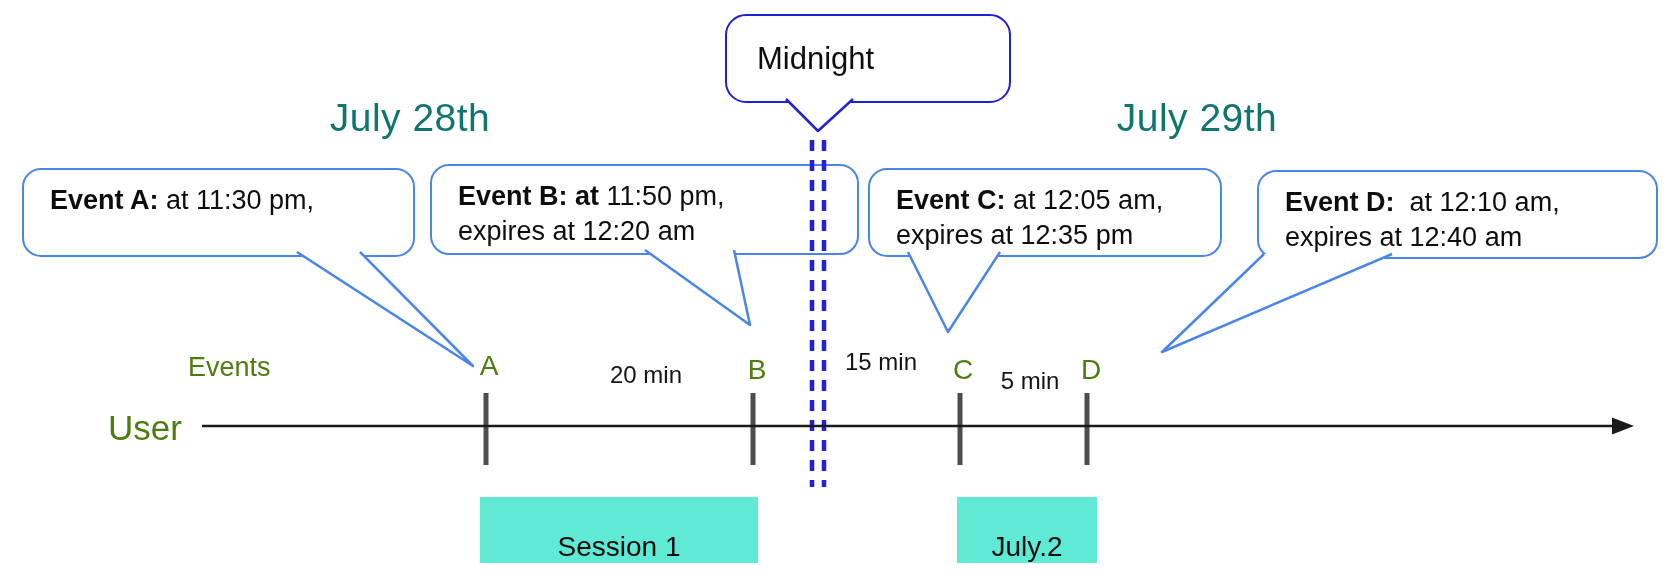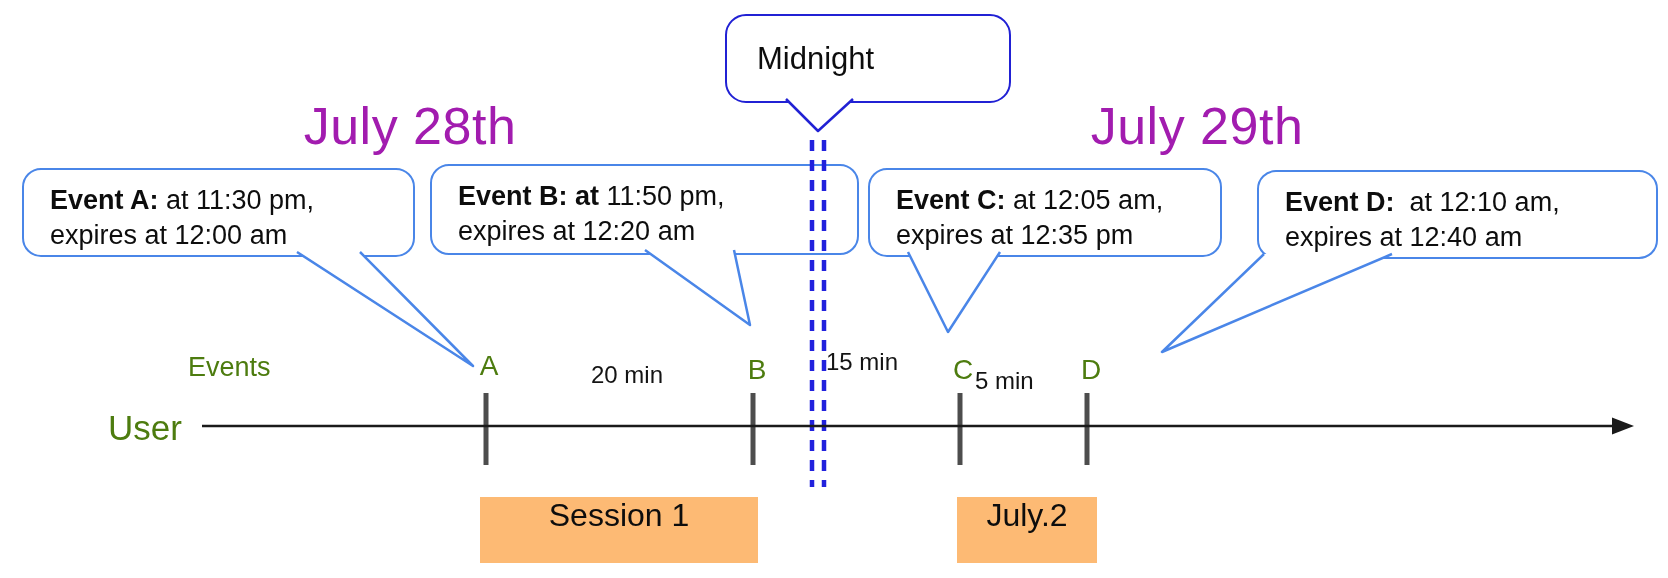--- a/index.html
+++ b/index.html
@@ -2,59 +2,58 @@
 <html><head>
 <meta charset="utf-8">
 <style>
   html,body{margin:0;padding:0;background:#fff;}
   #canvas{
     position:relative;width:1668px;height:578px;background:#fff;overflow:hidden;
     font-family:"Liberation Sans","DejaVu Sans",sans-serif;color:#111;
   }
   .abs{position:absolute;}
   .date-header{
-    font-size:52px;letter-spacing:.5px;text-align:center;width:280px;
-    color:#a21caf;z-index:2;
+    font-size:39px;letter-spacing:.5px;text-align:center;width:280px;
+    color:#0f766e;z-index:2;
   }
   .callout{
     position:absolute;background:#fff;border:2.5px solid #4a86e8;border-radius:19px;
     box-sizing:border-box;z-index:2;padding:13px 8px 0 26px;
     font-size:27px;line-height:35px;color:#0d0d0d;
   }
   .callout .line{white-space:pre-wrap;}
   .callout b{font-weight:bold;}
   .midnight-box{
     position:absolute;background:#fff;border:2.5px solid #2121d4;border-radius:21px;
     box-sizing:border-box;z-index:2;display:flex;align-items:center;
     font-size:31px;color:#0d0d0d;padding-left:30px;
   }
   .tl-label{position:absolute;z-index:2;color:#4d7c0f;}
   .tick-label{font-size:28px;width:40px;text-align:center;}
-  .interval-label{font-size:24px;width:110px;color:#141414;}
+  .interval-label{font-size:24px;width:110px;text-align:center;color:#141414;}
   .session-bar{
-    position:absolute;background:#fdba74;z-index:2;display:flex;align-items:flex-start;
-    justify-content:center;font-size:32px;color:#0d0d0d;
+    position:absolute;background:#5eead4;z-index:2;display:flex;align-items:flex-end;
+    justify-content:center;font-size:28px;color:#0d0d0d;
   }
   #overlay{position:absolute;left:0;top:0;z-index:5;pointer-events:none;}
 </style>
 </head>
 <body>
 
 <div id="canvas">
 
   <div class="abs date-header" style="left:270px;top:96px;">July 28th</div>
   <div class="abs date-header" style="left:1057px;top:96px;">July 29th</div>
 
   <div class="midnight-box" style="left:725px;top:14px;width:286px;height:89px;">
     <span>Midnight</span>
   </div>
 
   <div class="callout" style="left:22px;top:168px;width:393px;height:89px;">
     <div class="line"><b>Event A:</b><span> at 11:30 pm,</span></div>
-    <div class="line">expires at 12:00 am</div>
   </div>
 
   <div class="callout" style="left:430px;top:164px;width:429px;height:91px;">
     <div class="line"><b>Event B: at</b><span> 11:50 pm,</span></div>
     <div class="line">expires at 12:20 am</div>
   </div>
 
   <div class="callout" style="left:868px;top:168px;width:354px;height:89px;">
     <div class="line"><b>Event C:</b><span> at 12:05 am,</span></div>
     <div class="line">expires at 12:35 pm</div>

